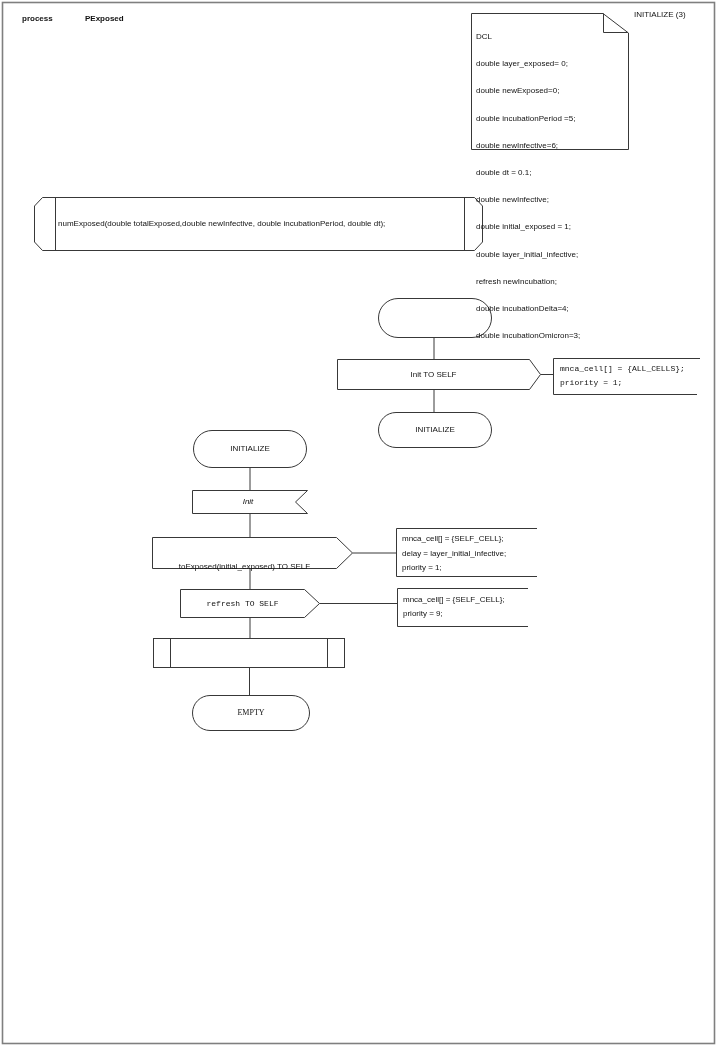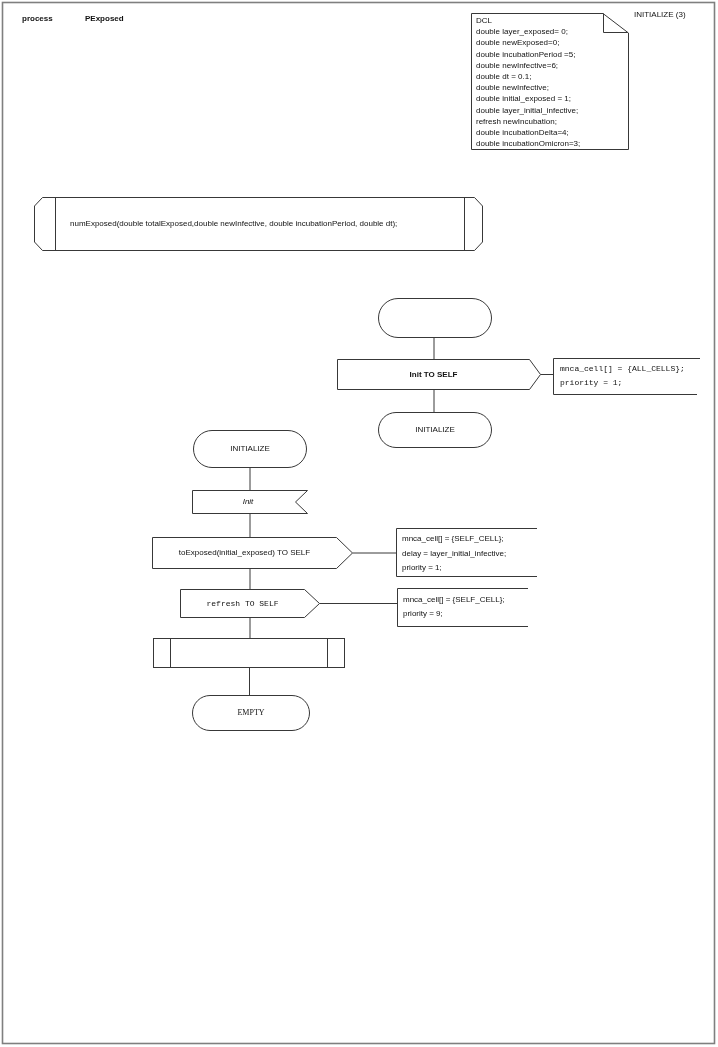--- a/index.html
+++ b/index.html
@@ -7,21 +7,21 @@
     position:relative;width:718px;height:1047px;background:#ffffff;
     font-family:"Liberation Sans",sans-serif;color:#111;overflow:hidden;
   }
   svg.layer{position:absolute;left:0;top:0;width:718px;height:1047px;}
   .lbl{position:absolute;font-size:8px;line-height:10px;white-space:nowrap;color:#111;}
   .bold{font-weight:bold;}
   .center{display:flex;align-items:center;justify-content:center;text-align:center;}
   .vcenter{display:flex;align-items:center;}
   .multiline span{display:block;}
   #dcl-text{width:150px;}
-  #dcl-text span{display:block;line-height:11.2px;white-space:nowrap;}
+  #dcl-text span{display:block;line-height:11.2px;white-space:nowrap;margin-top:16px;}
   .comment-text span{display:block;}
   #comment-init span{line-height:13.5px;font-family:Liberation Mono, monospace;}
   #comment-toexposed span{line-height:14.6px;}
   #comment-refresh span{line-height:14px;}
 </style>
 </head>
 <body>
 
 <div id="page">
 
@@ -92,36 +92,36 @@
     <span>double newInfective=6;</span>
     <span>double dt = 0.1;</span>
     <span>double newInfective;</span>
     <span>double initial_exposed = 1;</span>
     <span>double layer_initial_infective;</span>
     <span>refresh newIncubation;</span>
     <span>double incubationDelta=4;</span>
     <span>double incubationOmicron=3;</span>
   </div>
 
-  <div class="lbl vcenter" style="left:58px;top:197px;width:404px;height:54px;margin-left:12px;">numExposed(double totalExposed,double newInfective, double incubationPeriod, double dt);</div>
+  <div class="lbl vcenter" style="left:58px;top:197px;width:404px;height:54px;">numExposed(double totalExposed,double newInfective, double incubationPeriod, double dt);</div>
 
-  <div class="lbl center" style="left:337px;top:359px;width:193px;height:31px;font-weight:bold;">Init TO SELF</div>
+  <div class="lbl center" style="left:337px;top:359px;width:193px;height:31px;">Init TO SELF</div>
 
   <div class="lbl multiline comment-text" id="comment-init" style="left:560px;top:362px;">
     <span>mnca_cell[] = {ALL_CELLS};</span>
     <span>priority = 1;</span>
   </div>
 
   <div class="lbl center" style="left:378px;top:412px;width:114px;height:36px;">INITIALIZE</div>
 
   <div class="lbl center" style="left:193px;top:430px;width:114px;height:38px;">INITIALIZE</div>
 
   <div class="lbl center" style="left:192px;top:490px;width:112px;height:24px;font-style:italic;">Init</div>
 
-  <div class="lbl center" style="left:152px;top:538px;width:185px;height:30px;">toExposed(initial_exposed) TO SELF</div>
+  <div class="lbl center" style="left:152px;top:552px;width:185px;height:30px;">toExposed(initial_exposed) TO SELF</div>
 
   <div class="lbl multiline comment-text" id="comment-toexposed" style="left:402px;top:532px;">
     <span>mnca_cell[] = {SELF_CELL};</span>
     <span>delay = layer_initial_infective;</span>
     <span>priority = 1;</span>
   </div>
 
   <div class="lbl center" style="left:180px;top:589px;width:125px;height:29px;font-family:Liberation Mono, monospace;">refresh TO SELF</div>
 
   <div class="lbl multiline comment-text" id="comment-refresh" style="left:403px;top:593px;">

